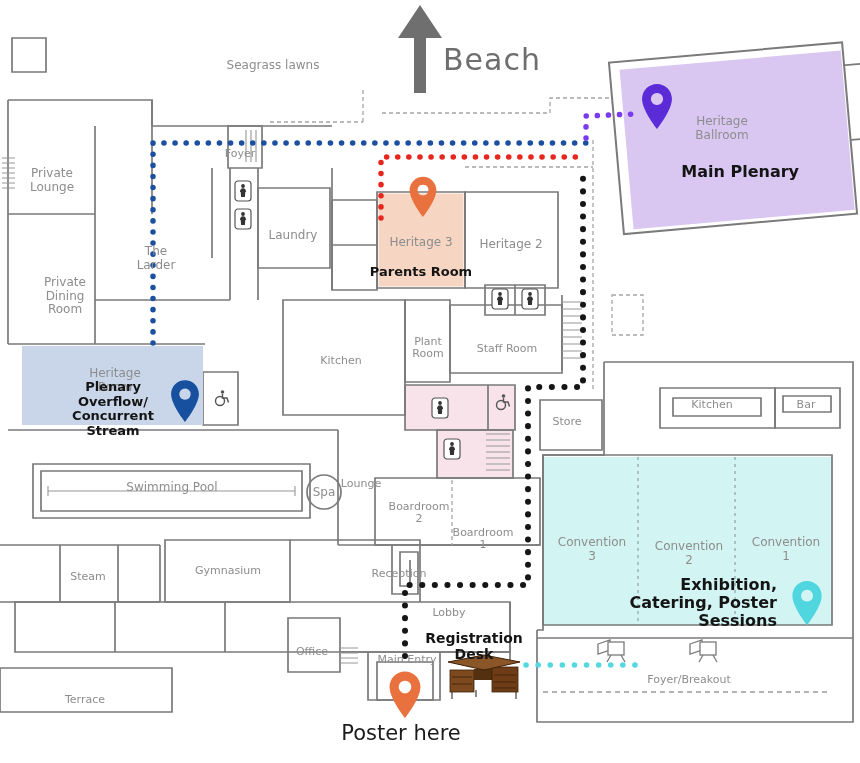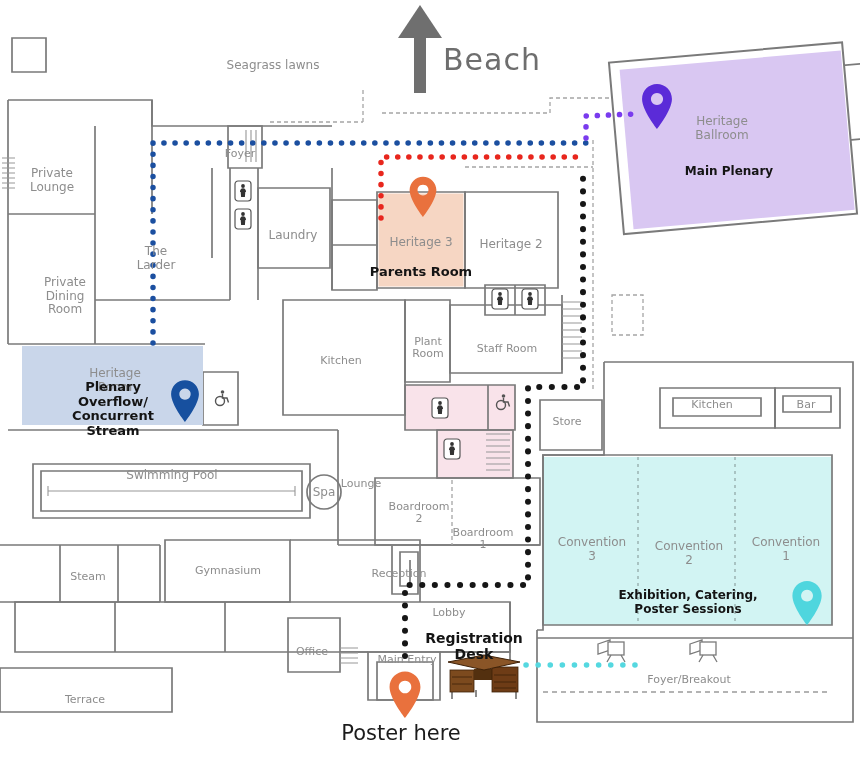--- a/index.html
+++ b/index.html
@@ -3,21 +3,21 @@
 <meta charset="utf-8">
 <style>
   html,body{margin:0;padding:0;background:#fff;}
   .canvas{position:relative;width:860px;height:763px;background:#ffffff;overflow:hidden;
           font-family:"DejaVu Sans","Liberation Sans",sans-serif;}
   .canvas svg.plan{position:absolute;left:0;top:0;}
   .lbl{position:absolute;transform:translate(-50%,-50%);text-align:center;color:#8d8d8d;
        font-size:11px;line-height:1.13;z-index:6;white-space:normal;}
   .lbl.md{font-size:12px;}
   .lbl.bold{color:#141414;font-weight:700;font-size:13px;}
-  .lbl.big{font-size:12px;}
+  .lbl.big{font-size:16px;text-align:right;}
   .beach{font-size:30px;color:#6e6e6e;letter-spacing:1px;}
   .enter{font-size:21px;color:#1b1b1b;}
 </style>
 </head>
 <body>
 
 <div class="canvas">
 
 <svg class="plan" width="860" height="763" viewBox="0 0 860 763">
 
@@ -226,21 +226,21 @@
 <div class="lbl" style="left:341px;top:361px">Kitchen</div>
 <div class="lbl" style="left:428px;top:348px;width:46px">Plant Room</div>
 <div class="lbl" style="left:507px;top:349px;width:80px">Staff Room</div>
 <div class="lbl" style="left:567px;top:422px">Store</div>
 <div class="lbl" style="left:712px;top:405px">Kitchen</div>
 <div class="lbl" style="left:806px;top:405px">Bar</div>
 
 <div class="lbl md" style="left:115px;top:381px;width:64px">Heritage Room</div>
 <div class="lbl bold" style="left:113px;top:409px;width:126px">Plenary Overflow/ Concurrent Stream</div>
 
-<div class="lbl md" style="left:172px;top:476px;width:110px">Swimming Pool</div>
+<div class="lbl md" style="left:172px;top:488px;width:110px">Swimming Pool</div>
 <div class="lbl" style="left:324px;top:493px;font-size:12px">Spa</div>
 <div class="lbl" style="left:361px;top:484px">Lounge</div>
 <div class="lbl" style="left:419px;top:513px;width:68px">Boardroom 2</div>
 <div class="lbl" style="left:483px;top:539px;width:68px">Boardroom 1</div>
 
 <div class="lbl md" style="left:592px;top:550px;width:76px">Convention 3</div>
 <div class="lbl md" style="left:689px;top:554px;width:76px">Convention 2</div>
 <div class="lbl md" style="left:786px;top:550px;width:76px">Convention 1</div>
 <div class="lbl bold big" style="left:688px;top:603px;width:178px">Exhibition, Catering, Poster Sessions</div>
 

